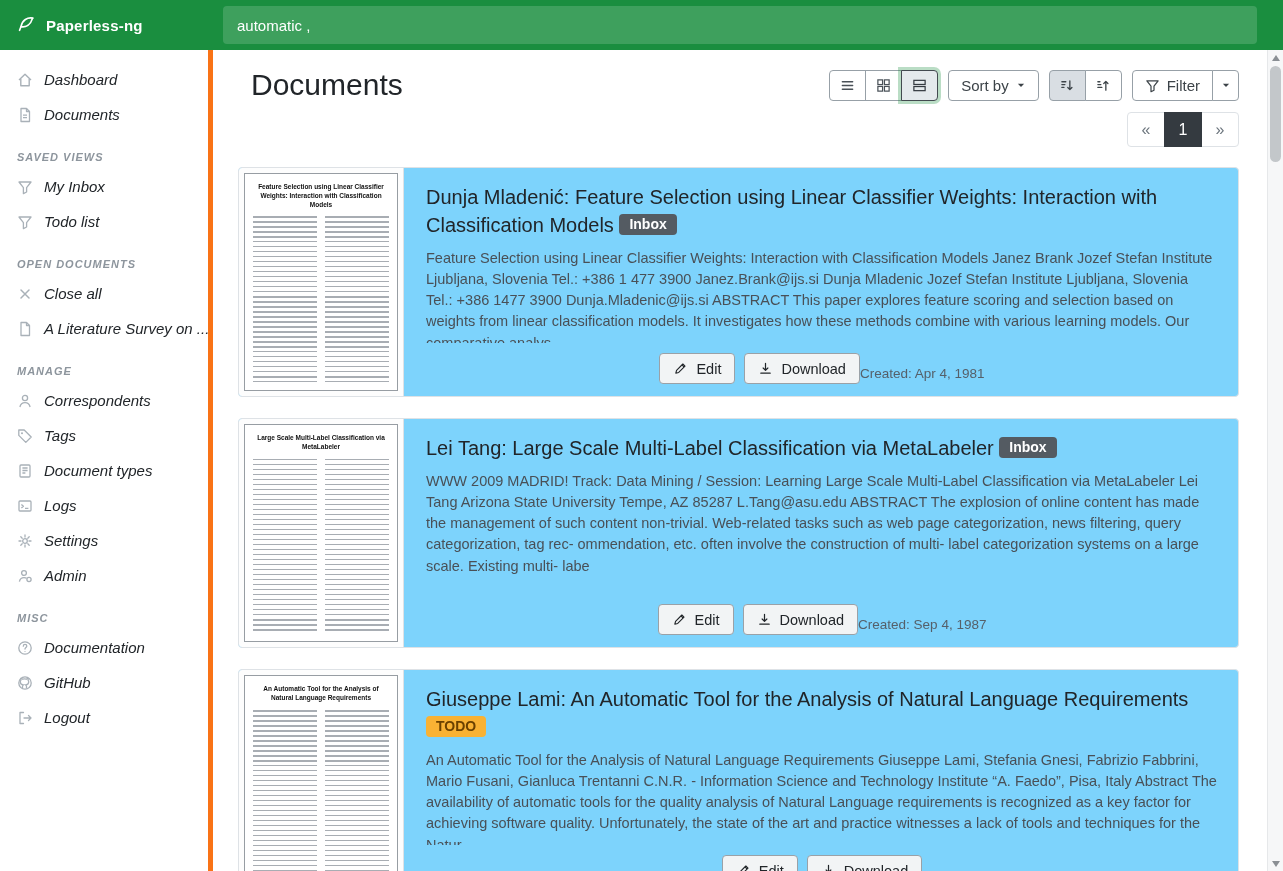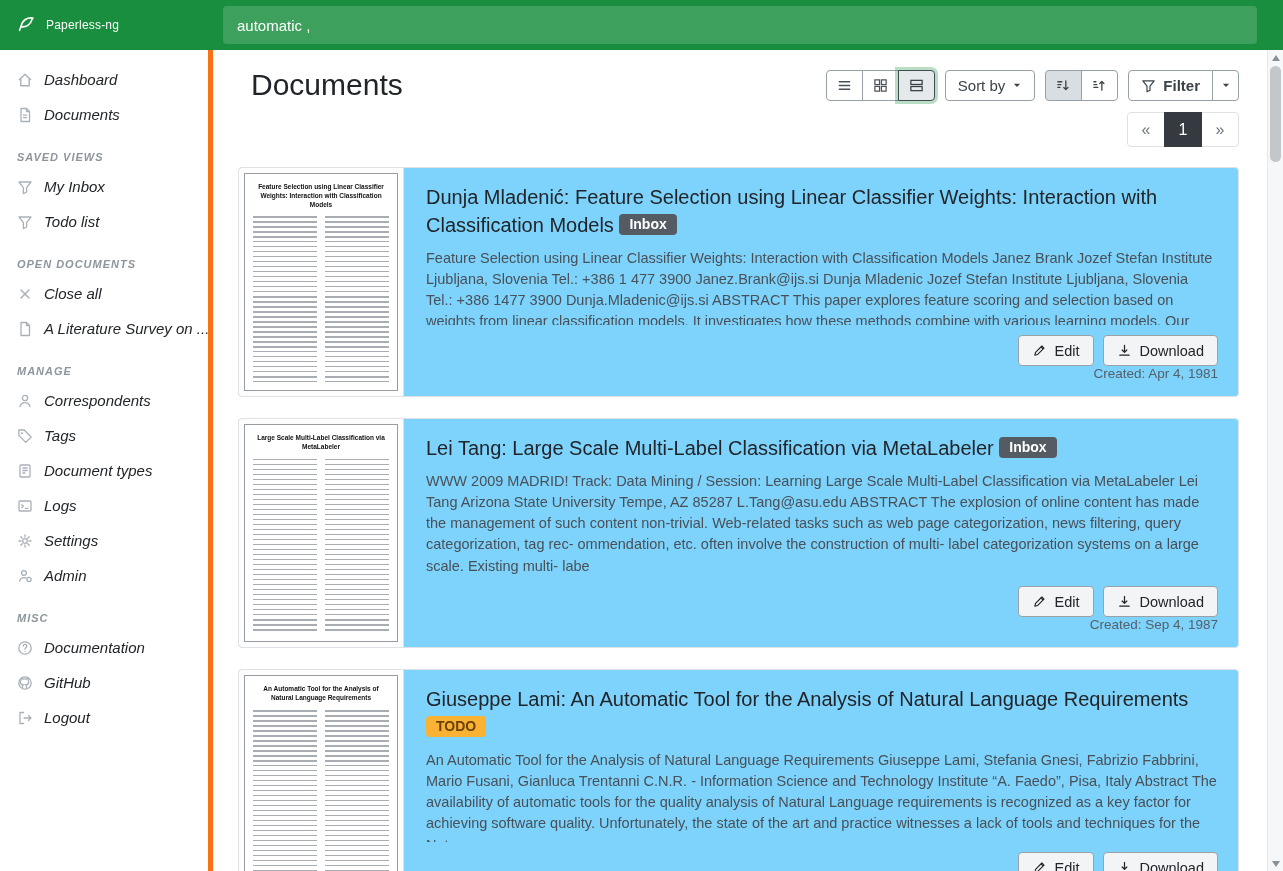--- a/index.html
+++ b/index.html
@@ -16,21 +16,21 @@
     position: absolute; top: 0; left: 0; right: 0; height: 50px;
     background: #1a8e3f;
     display: flex; align-items: center;
     z-index: 20;
   }
   .brand {
     width: 213px; flex: 0 0 213px;
     display: flex; align-items: center; gap: 9px;
     padding-left: 15px; color: #fff; cursor: pointer;
   }
-  .brand-title { font-size: 12px; font-weight: 400; letter-spacing: .2px; }
+  .brand-title { font-size: 15px; font-weight: 700; letter-spacing: .2px; }
   .search {
     flex: 1; height: 38px; margin: 0 26px 0 10px;
     background: rgba(255,255,255,.16);
     border: none; border-radius: 4px;
     color: #fff; font-size: 15px; padding: 0 14px;
     font-family: "Liberation Sans", sans-serif;
     outline: none;
   }
 
   
@@ -62,21 +62,21 @@
 
   .btn, .grp-btn {
     height: 31px; background: #fff; border: 1px solid #97a0a7;
     color: #3c4348; font-size: 15px; cursor: pointer;
     display: inline-flex; align-items: center; justify-content: center;
     font-family: "Liberation Sans", sans-serif;
   }
   .btn { border-radius: 4px; padding: 0 12px; gap: 7px; }
   .btn-group { display: inline-flex; }
   .btn-group .grp-btn { margin-left: -1px; }
-  .btn-group .grp-btn:first-child { margin-left: 0; border-radius: 4px 0 0 4px; font-weight: bold; }
+  .btn-group .grp-btn:first-child { margin-left: 0; border-radius: 4px 0 0 4px; }
   .btn-group .grp-btn:last-child { border-radius: 0 4px 4px 0; }
   .grp-btn { width: 37px; }
   .grp-btn.wide { width: auto; padding: 0 12px; gap: 7px; }
   .grp-btn.caret-btn { width: 27px; }
   .grp-btn.view-active {
     background: #e4e9ec; border-color: #434a50; position: relative; z-index: 2;
     box-shadow: 0 0 0 3px rgba(26,142,63,.30);
   }
   .grp-btn.pressed { background: #d9dee3; }
   .icon-svg { width: 15px; height: 15px; }
@@ -130,21 +130,21 @@
     font-size: 14px; font-weight: 700; line-height: 1;
     vertical-align: 3px; cursor: pointer;
   }
   .badge-inbox { background: #545b62; color: #ffffff; }
   .badge-todo  { background: #f9b234; color: #6b4100; }
   .excerpt {
     font-size: 14.5px; color: #495057; line-height: 1.46;
     flex: 1; overflow: hidden;
     display: -webkit-box; -webkit-line-clamp: 5; -webkit-box-orient: vertical;
   }
-  .card-foot { display: flex; justify-content: center; align-items: flex-end; margin-top: 10px; flex-direction: column; }
+  .card-foot { display: flex; justify-content: center; align-items: flex-end; margin-top: 10px; }
   .foot-btns { display: flex; gap: 9px; }
   .doc-btn {
     display: inline-flex; align-items: center; gap: 8px;
     height: 31px; padding: 0 13px;
     background: #f2f4f5; border: 1px solid #9aa1a7; border-radius: 4px;
     font-size: 14.5px; color: #212529; cursor: pointer;
     font-family: "Liberation Sans", sans-serif;
   }
   .created { font-size: 13.5px; color: #55606a; padding-bottom: 3px; }
 

